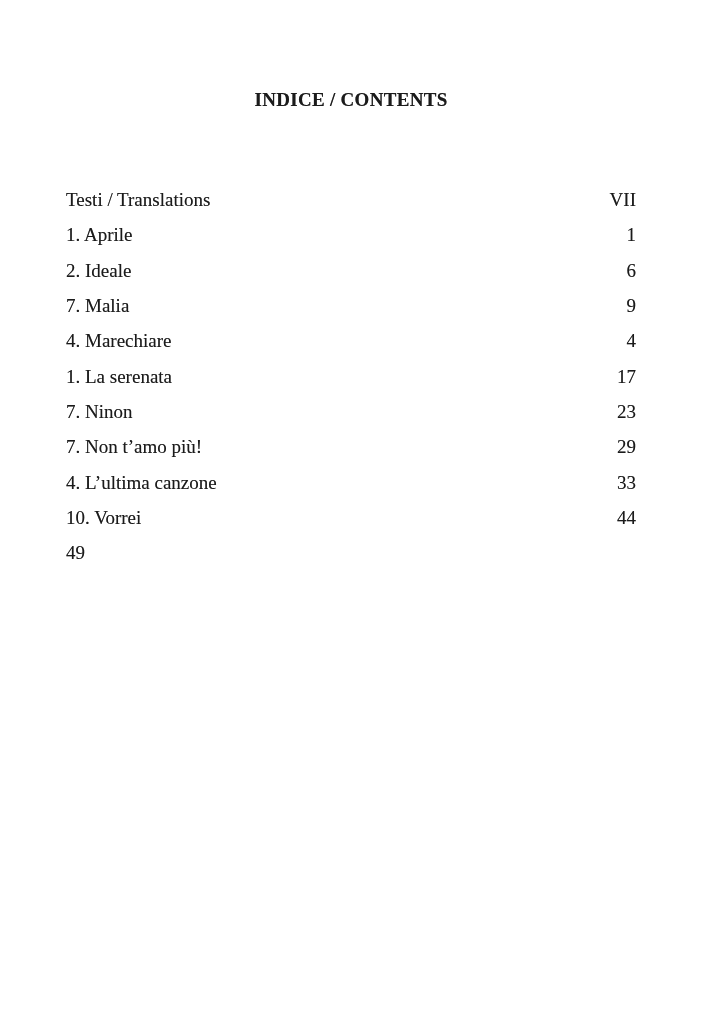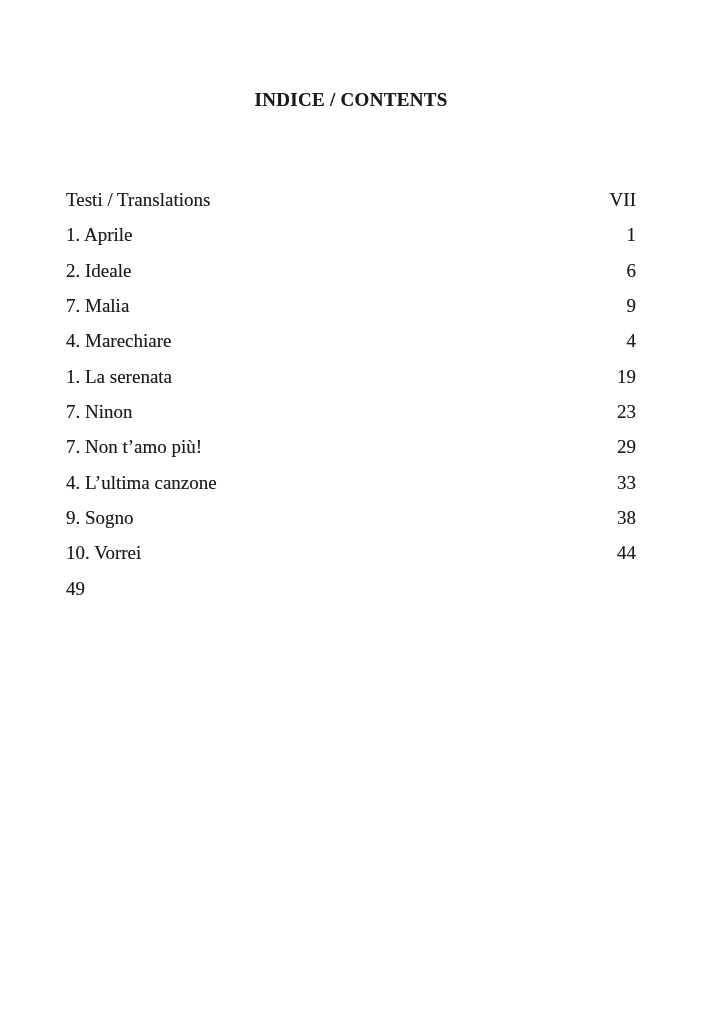--- a/index.html
+++ b/index.html
@@ -82,42 +82,38 @@
       <span class="toc-page">9</span>
     </div>
 
     <div class="toc-row">
       <span class="toc-label">4. Marechiare</span>
       <span class="toc-page">4</span>
     </div>
 
     <div class="toc-row">
       <span class="toc-label">1. La serenata</span>
-      <span class="toc-page">19</span>
+      <span class="toc-page">17</span>
     </div>
 
     <div class="toc-row">
       <span class="toc-label">7. Ninon</span>
       <span class="toc-page">23</span>
     </div>
 
     <div class="toc-row">
       <span class="toc-label">7. Non t’amo più!</span>
       <span class="toc-page">29</span>
     </div>
 
     <div class="toc-row">
       <span class="toc-label">4. L’ultima canzone</span>
       <span class="toc-page">33</span>
     </div>
 
-    <div class="toc-row">
-      <span class="toc-label">9. Sogno</span>
-      <span class="toc-page">38</span>
-    </div>
 
     <div class="toc-row">
       <span class="toc-label">10. Vorrei</span>
       <span class="toc-page">44</span>
     </div>
 
     <div class="toc-row">
       <span class="toc-page">49</span>
     </div>
   </div>

